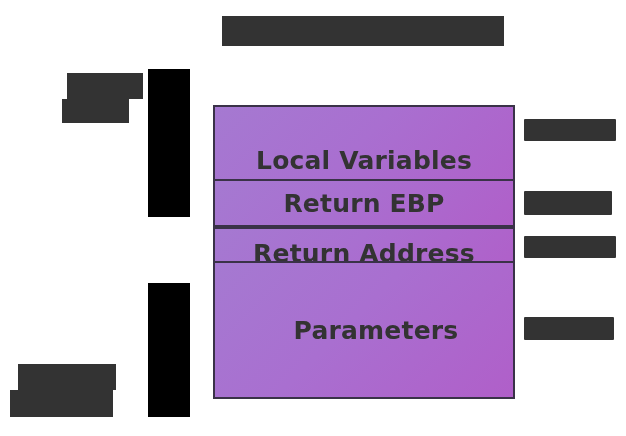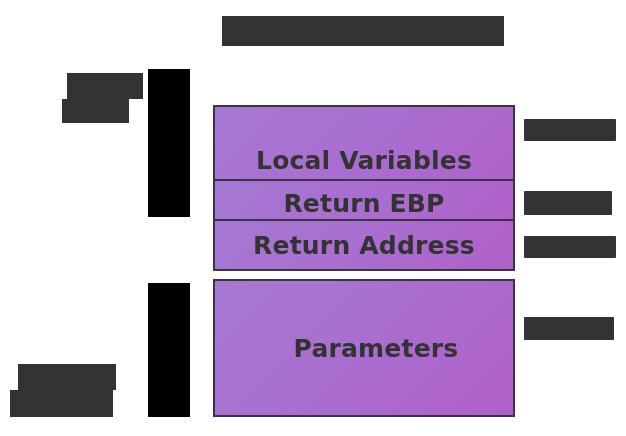--- a/index.html
+++ b/index.html
@@ -64,22 +64,22 @@
     color: #333333;
     font-size: 25px;
     font-weight: bold;
     display: flex;
     align-items: center;
     justify-content: center;
     letter-spacing: 0.2px;
   }
   .seg-local      { top: 4px;   height: 110px; margin-top: 32px; }
   .seg-savedebp   { top: 110px; height: 48px;  }
-  .seg-return     { top: 150px; height: 52px;  }
-  .seg-params     { top: 210px; height: 138px; padding-left: 24px; }
+  .seg-return     { top: 158px; height: 52px;  }
+  .seg-params     { top: 192px; height: 138px; padding-left: 24px; }
 
   
   .side-label {
     position: absolute;
     font-size: 20px;
     font-weight: bold;
     color: #333333;
     line-height: 26px;
     text-align: center;
     white-space: nowrap;

